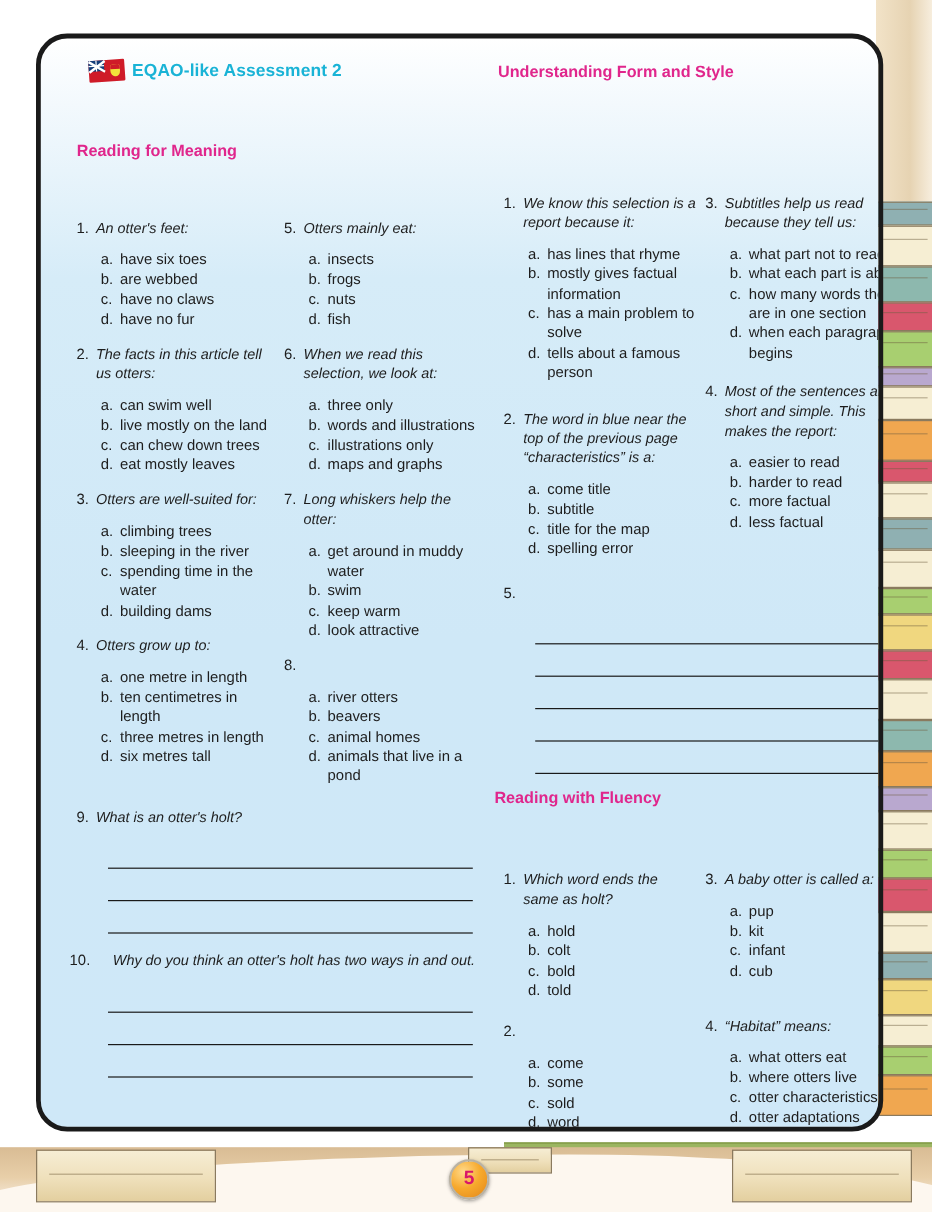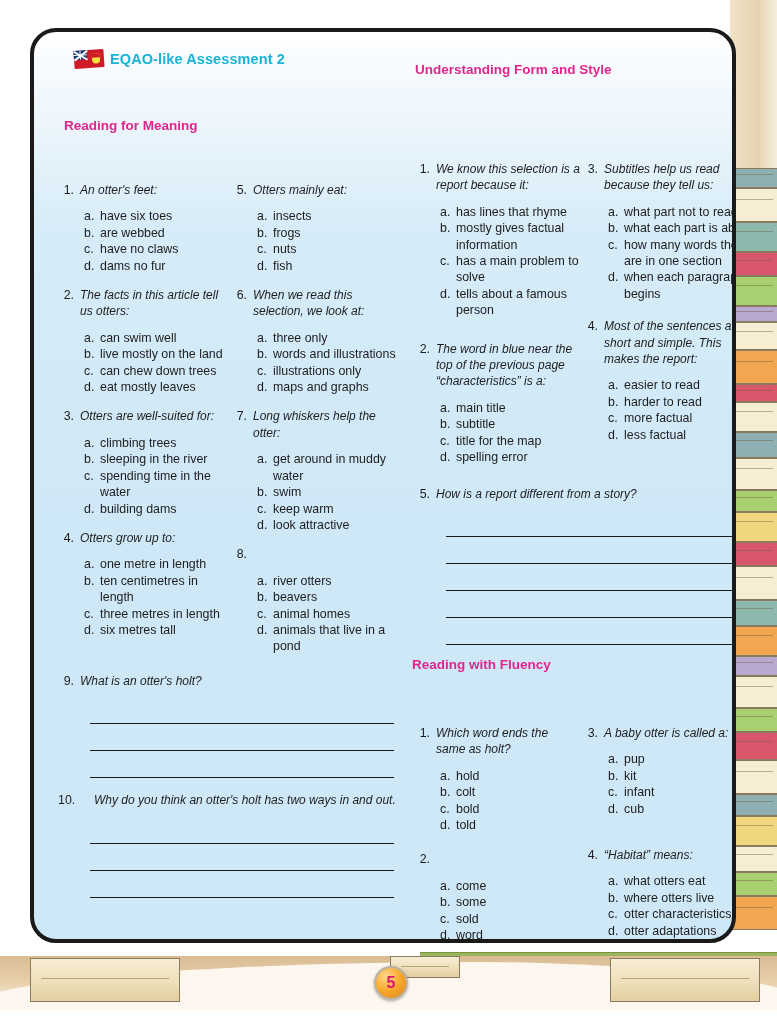--- a/index.html
+++ b/index.html
@@ -117,21 +117,21 @@
   .flag .cross-v{position:absolute; left:5.6px; top:0; width:1.8px; height:9px; background:#fff;}
   .flag .shield{
     position:absolute; right:4px; top:4px; width:8px; height:10px;
     background:#f2e43a; border-radius:2px 2px 45% 45%;
   }
   .flag .shield::before{
     content:""; position:absolute; left:0; right:0; top:0; height:3.5px;
     background:#cf1b28; border-radius:2px 2px 0 0;
   }
   .title-right {
-    position:absolute; left: 359px; top: 12px;
+    position:absolute; left: 359px; top: 2px;
     font-size: 13.5px; font-weight: bold; color: #e0268c;
   }
   .sec-head {
     font-size: 13.5px; font-weight: bold; color: #e0268c;
   }
 
   
   .cols { display: flex; }
   .col { box-sizing: border-box; margin-top: 36px; }
   .q { display: flex; margin-top: 13px; }
@@ -258,21 +258,21 @@
               <div class="opt">
                   <span class="opt-let">b.</span>
                   <span class="opt-txt">are webbed</span>
                 </div>
               <div class="opt">
                   <span class="opt-let">c.</span>
                   <span class="opt-txt">have no claws</span>
                 </div>
               <div class="opt">
                   <span class="opt-let">d.</span>
-                  <span class="opt-txt">dams no fur</span>
+                  <span class="opt-txt">have no fur</span>
                 </div>
             </div>
 
             <div class="q">
               <div class="q-num">2.</div>
               <div class="q-text">The facts in this article tell us otters:</div>
             </div>
             <div class="opts">
               <div class="opt">
                   <span class="opt-let">a.</span>
@@ -481,21 +481,21 @@
                 </div>
             </div>
 
             <div class="q" style="margin-top:22px;">
               <div class="q-num">2.</div>
               <div class="q-text">The word in blue near the top of the previous page “characteristics” is a:</div>
             </div>
             <div class="opts">
               <div class="opt">
                   <span class="opt-let">a.</span>
-                  <span class="opt-txt">main title</span>
+                  <span class="opt-txt">come title</span>
                 </div>
               <div class="opt">
                   <span class="opt-let">b.</span>
                   <span class="opt-txt">subtitle</span>
                 </div>
               <div class="opt">
                   <span class="opt-let">c.</span>
                   <span class="opt-txt">title for the map</span>
                 </div>
               <div class="opt">
@@ -549,21 +549,20 @@
               <div class="opt">
                   <span class="opt-let">d.</span>
                   <span class="opt-txt">less factual</span>
                 </div>
             </div>
           </div>
         </div>
 
         <div class="q" style="margin-top:20px;">
           <div class="q-num">5.</div>
-          <div class="q-text">How is a report different from a story?</div>
         </div>
         <div class="lines" style="padding-left:34px;padding-right:6px;">
           <div class="aline"></div>
           <div class="aline"></div>
           <div class="aline"></div>
           <div class="aline"></div>
           <div class="aline"></div>
         </div>
 
         <div class="sec-head" style="margin-top:12px;">Reading with Fluency</div>

